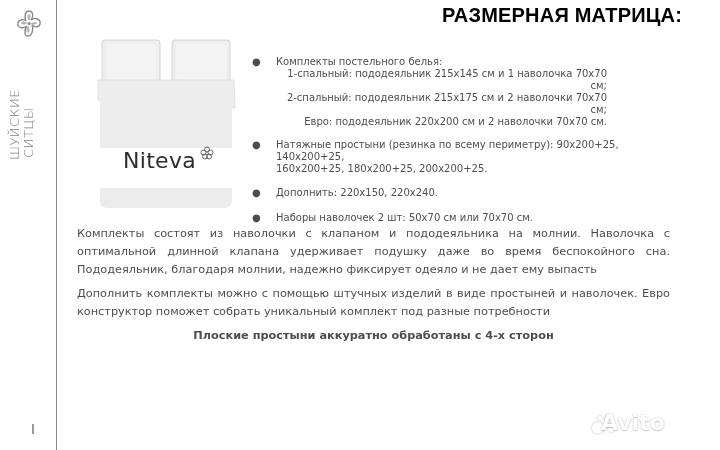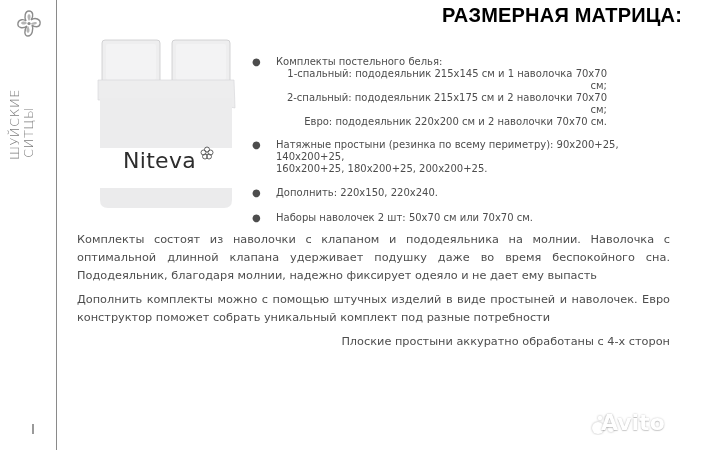--- a/index.html
+++ b/index.html
@@ -34,22 +34,22 @@
     .specs { position: absolute; left: 248px; top: 56px; width: 420px; font-size: 10px; line-height: 12px; color: #4d4d4d; }
     .spec { position: relative; padding-left: 28px; }
     .spec .bullet { position: absolute; left: 4px; top: 0; font-size: 10px; }
     .spec .sub { text-align: right; width: 331px; }
     .spec-1 { margin-top: 0; }
     .spec-2 { margin-top: 11px; }
     .spec-3 { margin-top: 12px; }
     .spec-4 { margin-top: 13px; }
 
     .body { position: absolute; left: 77px; top: 225px; width: 593px; font-size: 11.3px; line-height: 18px; color: #4d4d4d; }
-    .body p { margin: 6px 0 6px 0; text-align: justify; }
-    .body p.last-left { text-align: right; }
+    .body p { margin: 0 0 6px 0; text-align: justify; }
+    .body p.last-left { text-align: center; font-weight: bold; }
 
     .watermark {
       position: absolute; left: 601px; top: 410px;
       font-family: "DejaVu Sans", sans-serif; font-weight: bold; font-size: 22px;
       color: #ffffff; text-shadow: 0 0 2px rgba(0,0,0,0.25), 0 1px 1px rgba(0,0,0,0.15);
       white-space: nowrap;
     }
     .wm-dots { position: absolute; left: 590px; top: 413px; width: 28px; height: 22px; }
   </style>
 </head>

